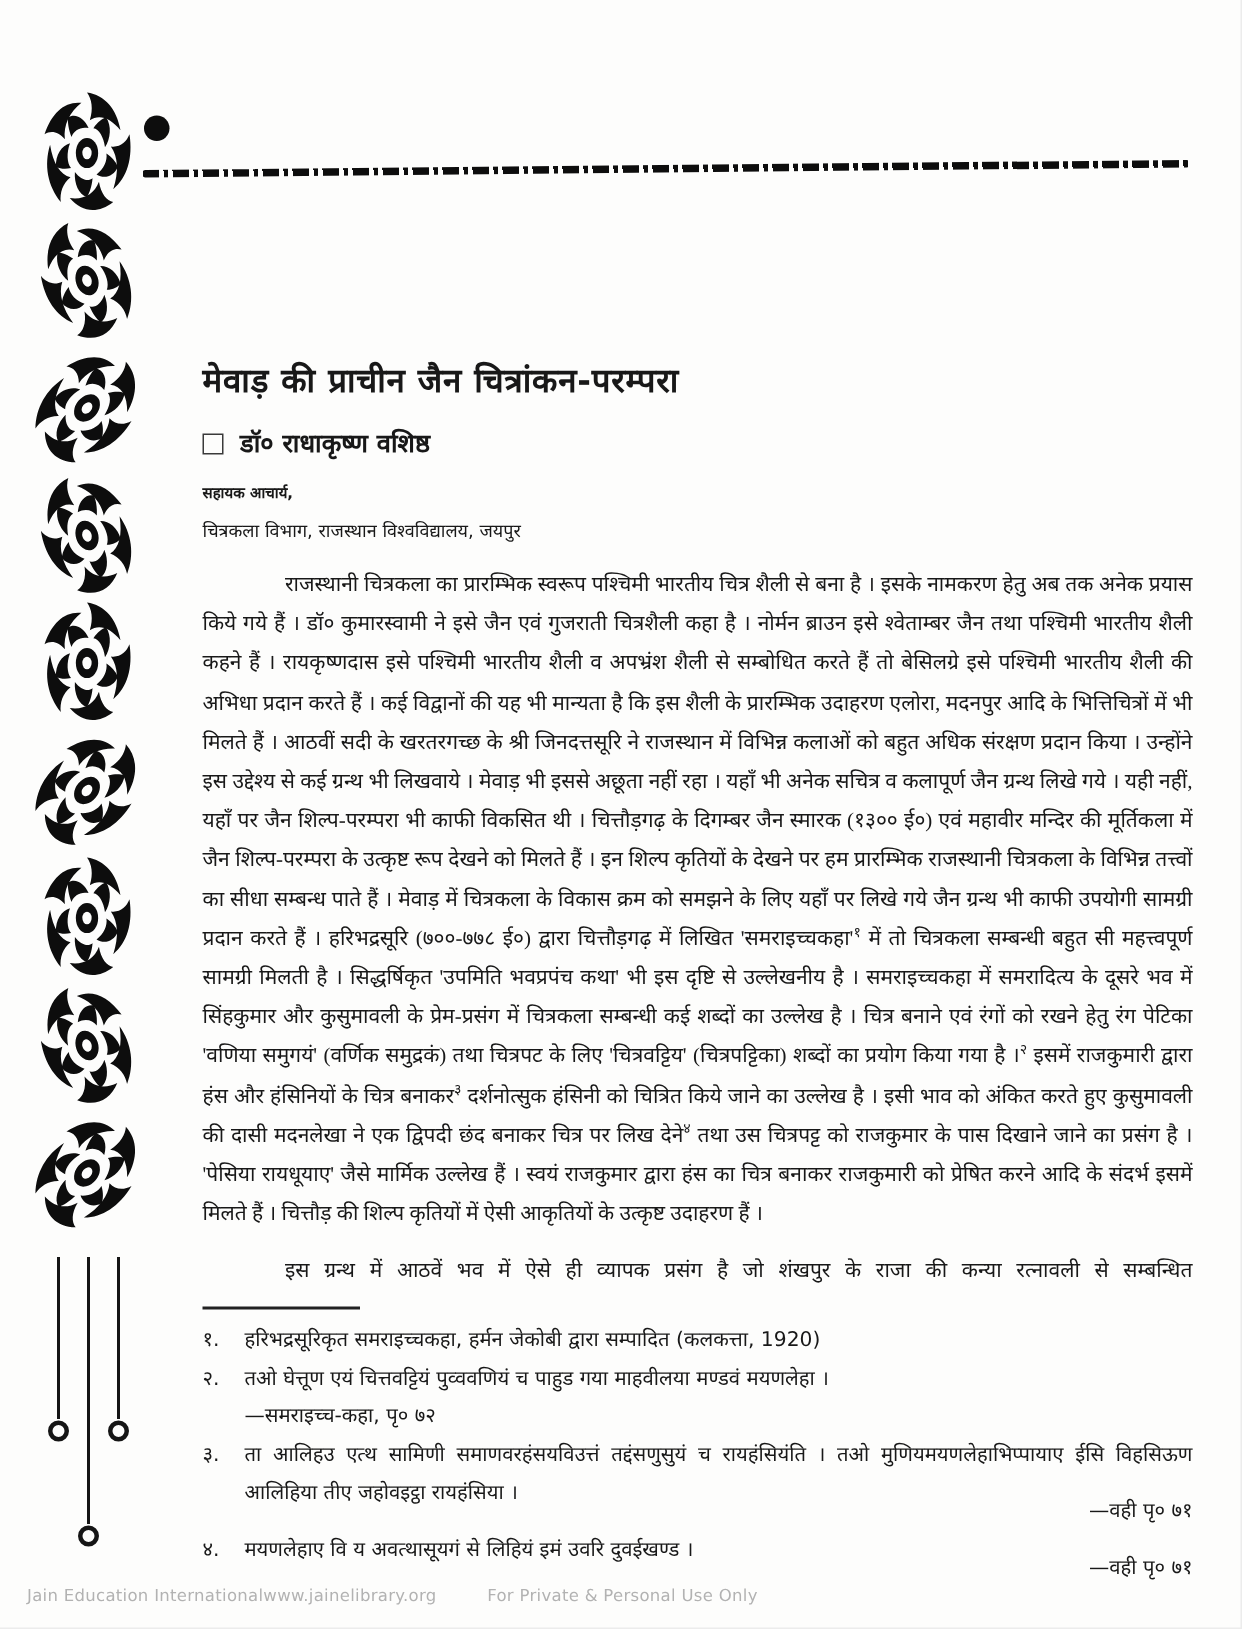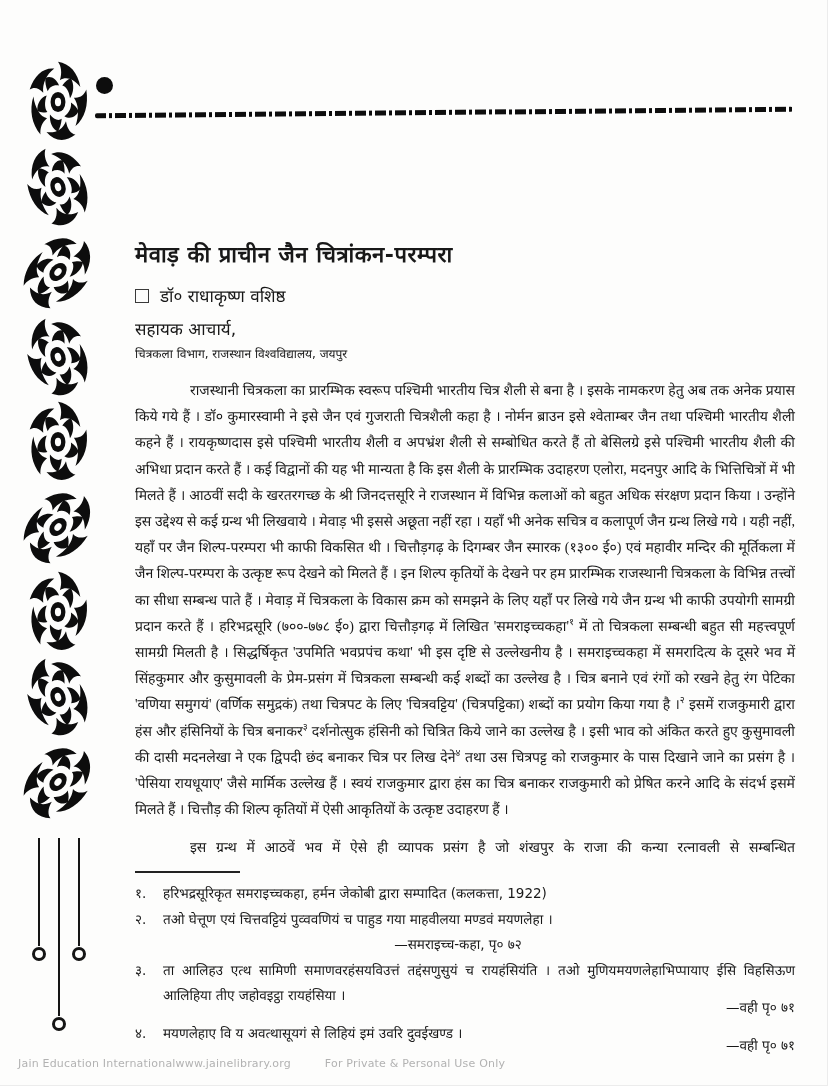--- a/index.html
+++ b/index.html
@@ -41,37 +41,37 @@
   .content{position:absolute;left:135px;top:240px;width:660px;}
   .title{
     margin:0 0 14px 0;font-size:22px;line-height:30px;font-weight:700;
     letter-spacing:0.5px;
   }
   .author-row{display:flex;align-items:center;margin-bottom:9px;}
   .author-square{
     display:inline-block;width:12px;height:12px;border:1.7px solid #3a3a3a;
     margin-right:11px;flex:0 0 auto;
   }
-  .author-name{font-size:17px;font-weight:400;line-height:24px;}
-  .designation{font-size:17px;line-height:25px;}
+  .author-name{font-size:17px;font-weight:700;line-height:24px;}
+  .designation{font-size:10px;line-height:25px;font-weight:bold;}
   .affiliation{font-size:12px;line-height:25px;margin-bottom:11px;}
   .body-text p{
     margin:0;font-size:14px;line-height:26.2px;text-align:justify;
     text-indent:55px;
     font-family:Liberation Serif, serif;
   }
   .body-text p.force-last-justify{text-align-last:justify;margin-top:12px;}
   .body-text sup{font-size:9.5px;line-height:0;}
   .fn-rule{width:105px;height:2px;background:#222;margin:9px 0 8px 0;border:0;}
   .footnotes{font-size:13.5px;line-height:25px;}
   .fn-row{display:flex;margin-bottom:1px;}
   .fn-num{width:28px;flex:0 0 auto;}
   .fn-body{flex:1;text-align:justify;}
   .fn-cite{float:right;white-space:nowrap;padding-left:14px;margin-top:12px;}
-  .fn-cite-block{text-align:center;padding-right:42px;}
+  .fn-cite-block{text-align:left;padding-right:42px;}
   
   .page-footer{
     position:absolute;left:18px;right:16px;bottom:16px;
     display:flex;align-items:baseline;
     font-size:11px;color:#b2b2b2;letter-spacing:0.2px;
   }
   .page-footer .center{position:absolute;left:0;right:0;text-align:center;}
   svg.defs-holder{position:absolute;width:0;height:0;}
 </style>
 </head>
@@ -153,21 +153,21 @@
     <div class="body-text">
       <p><span>राजस्थानी चित्रकला का प्रारम्भिक स्वरूप पश्चिमी भारतीय चित्र शैली से बना है ।  इसके नामकरण हेतु अब तक अनेक प्रयास किये गये हैं । डॉ० कुमारस्वामी ने इसे जैन एवं गुजराती चित्रशैली कहा है ।  नोर्मन ब्राउन इसे श्वेताम्बर जैन तथा पश्चिमी भारतीय शैली कहने हैं । रायकृष्णदास इसे पश्चिमी भारतीय शैली व अपभ्रंश शैली से सम्बोधित करते हैं तो बेसिलग्रे इसे पश्चिमी भारतीय शैली की अभिधा प्रदान करते हैं । कई विद्वानों की यह भी मान्यता है कि इस शैली के प्रारम्भिक उदाहरण एलोरा, मदनपुर आदि के भित्तिचित्रों में भी मिलते हैं ।  आठवीं सदी के खरतरगच्छ के श्री जिनदत्तसूरि ने राजस्थान में विभिन्न कलाओं को बहुत अधिक संरक्षण प्रदान किया । उन्होंने इस उद्देश्य से कई ग्रन्थ भी लिखवाये । मेवाड़ भी इससे अछूता नहीं रहा । यहाँ भी अनेक सचित्र व कलापूर्ण जैन ग्रन्थ लिखे गये । यही नहीं, यहाँ पर जैन शिल्प-परम्परा भी काफी विकसित थी ।  चित्तौड़गढ़ के दिगम्बर जैन स्मारक (१३०० ई०) एवं महावीर मन्दिर की मूर्तिकला में जैन शिल्प-परम्परा के उत्कृष्ट रूप देखने को मिलते हैं । इन शिल्प कृतियों के देखने पर हम प्रारम्भिक राजस्थानी चित्रकला के विभिन्न तत्त्वों का सीधा सम्बन्ध पाते हैं । मेवाड़ में चित्रकला के विकास क्रम को समझने के लिए यहाँ पर लिखे गये जैन ग्रन्थ भी काफी उपयोगी सामग्री प्रदान करते हैं । हरिभद्रसूरि (७००-७७८ ई०) द्वारा चित्तौड़गढ़ में लिखित 'समराइच्चकहा'</span><sup>१</sup><span> में तो चित्रकला सम्बन्धी बहुत सी महत्त्वपूर्ण सामग्री मिलती है । सिद्धर्षिकृत 'उपमिति भवप्रपंच कथा' भी इस दृष्टि से उल्लेखनीय है । समराइच्चकहा में समरादित्य के दूसरे भव में सिंहकुमार और कुसुमावली के प्रेम-प्रसंग में चित्रकला सम्बन्धी कई शब्दों का उल्लेख है । चित्र बनाने एवं रंगों को रखने हेतु रंग पेटिका 'वणिया समुगयं' (वर्णिक समुद्रकं) तथा चित्रपट के लिए 'चित्रवट्टिय' (चित्रपट्टिका) शब्दों का प्रयोग किया गया है ।</span><sup>२</sup><span> इसमें राजकुमारी द्वारा हंस और हंसिनियों के चित्र बनाकर</span><sup>३</sup><span> दर्शनोत्सुक हंसिनी को चित्रित किये जाने का उल्लेख है । इसी भाव को अंकित करते हुए कुसुमावली की दासी मदनलेखा ने एक द्विपदी छंद बनाकर चित्र पर लिख देने</span><sup>४</sup><span> तथा उस चित्रपट्ट को  राजकुमार के पास दिखाने जाने का प्रसंग है । 'पेसिया रायधूयाए'  जैसे मार्मिक  उल्लेख हैं ।  स्वयं  राजकुमार  द्वारा हंस का चित्र बनाकर राजकुमारी को प्रेषित करने आदि के संदर्भ इसमें मिलते हैं ।  चित्तौड़ की शिल्प कृतियों में ऐसी आकृतियों के उत्कृष्ट उदाहरण हैं ।</span></p>
       <p class="force-last-justify"><span>इस ग्रन्थ में आठवें भव में ऐसे ही व्यापक प्रसंग है जो शंखपुर के राजा की  कन्या  रत्नावली  से  सम्बन्धित</span></p>
     </div>
 
     <hr class="fn-rule">
 
     <div class="footnotes">
         <div class="fn-row">
           <span class="fn-num">१.</span>
-          <span class="fn-body">हरिभद्रसूरिकृत समराइच्चकहा, हर्मन जेकोबी द्वारा सम्पादित (कलकत्ता, 1922)</span>
+          <span class="fn-body">हरिभद्रसूरिकृत समराइच्चकहा, हर्मन जेकोबी द्वारा सम्पादित (कलकत्ता, 1920)</span>
         </div>
         <div class="fn-row">
           <span class="fn-num">२.</span>
           <span class="fn-body">तओ घेत्तूण एयं चित्तवट्टियं पुव्ववणियं च पाहुड गया माहवीलया मण्डवं मयणलेहा ।<div class="fn-cite-block">—समराइच्च-कहा, पृ० ७२</div></span>
         </div>
         <div class="fn-row">
           <span class="fn-num">३.</span>
           <span class="fn-body">ता आलिहउ एत्थ सामिणी समाणवरहंसयविउत्तं तद्दंसणुसुयं च  रायहंसियंति ।  तओ  मुणियमयणलेहाभिप्पायाए ईसि विहसिऊण आलिहिया तीए जहोवइट्ठा रायहंसिया ।<span class="fn-cite">—वही पृ० ७१</span></span>
         </div>
         <div class="fn-row">

